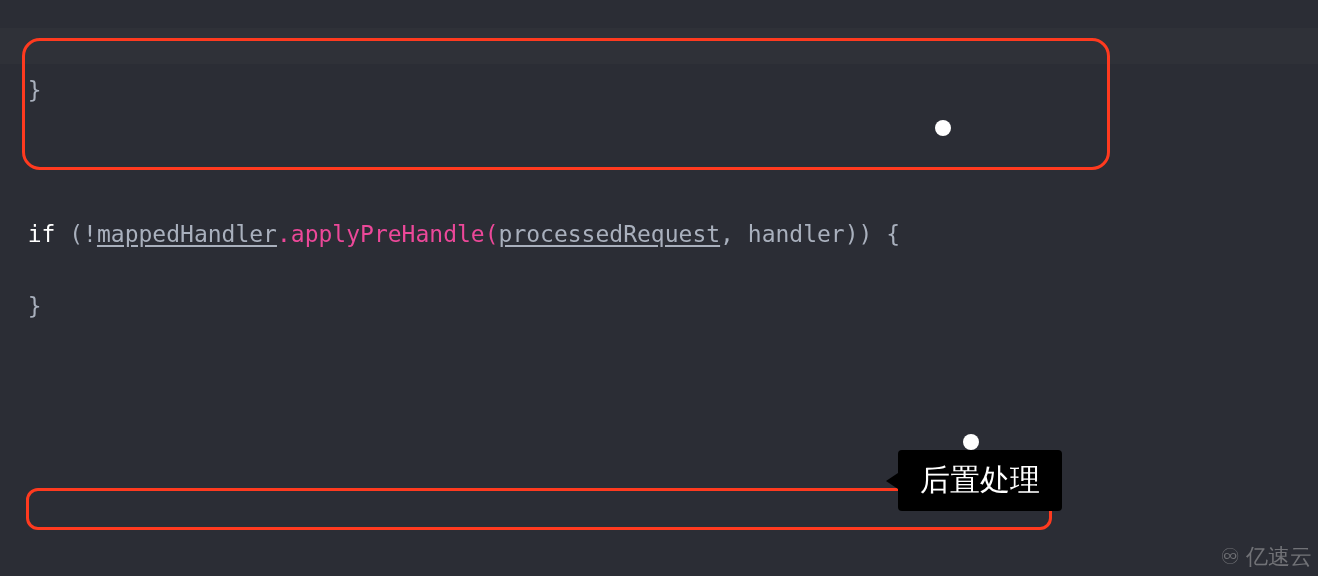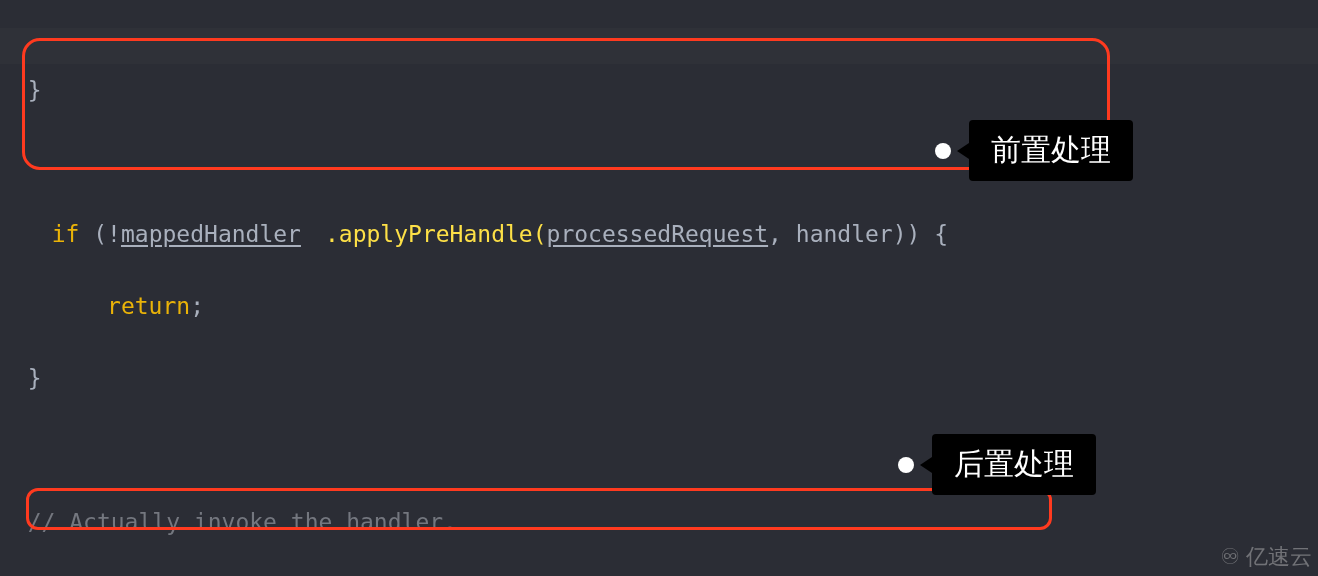--- a/index.html
+++ b/index.html
@@ -13,25 +13,25 @@
     font-size: 23px;
     color: #a9b0bd;
   }
   .code-area {
     position: relative;
     white-space: pre;
     line-height: 36px;
     padding-top: 0px;
   }
   .line { display:block; white-space: pre; }
-  .kw { color:#eab308;padding-left:24px; }
+  .kw { color:#ffffff; }
   .punc { color:#a9b0bd; }
   .u { text-decoration: underline; text-underline-offset: 3px; text-align: right; }
   .comment { color:#74777f; }
-  .method { color:#fde047;margin-left:24px; }
+  .method { color:#ec4899; }
 
   .hl-box {
     position: absolute;
     border: 3px solid #ff3a1f;
     border-radius: 18px;
     pointer-events: none;
     box-sizing: border-box;
   }
   #box1 { left: 22px; top: 38px; width: 1088px; height: 132px; }
   #box2 { left: 26px; top: 488px; width: 1026px; height: 42px; border-radius: 12px;}
@@ -61,21 +61,21 @@
     content: "";
     position: absolute;
     left: -12px;
     top: 50%;
     transform: translateY(-50%);
     border-width: 8px 12px 8px 0;
     border-style: solid;
     border-color: transparent #000 transparent transparent;
   }
   #c1 { left: 935px; top: 120px; }
-  #c2 { left: 898px; top: 434px; }
+  #c2 { left: 898px; top: 434px; flex-direction: column; }
 
   .watermark {
     position: absolute;
     right: 6px;
     bottom: 4px;
     color: rgba(200,200,200,0.45);
     font-family: sans-serif;
     font-size: 22px;
     display: flex;
     align-items: center;
@@ -85,40 +85,37 @@
   .line-shade { position:absolute; left:0; right:0; height:36px; background: rgba(255,255,255,0.02); }
 </style>
 </head>
 <body>
 
 <div class="code-area">
   <div class="line-shade" style="top:28px;"></div>
 <span class="line"><span class="punc">  }</span></span>
 <span class="line"> </span>
 <span class="line"><span class="kw">  if </span><span class="punc">(!</span><span class="u">mappedHandler</span><span class="method">.applyPreHandle(</span><span class="u">processedRequest</span><span class="punc">, handler)) {</span></span>
-<span class="line"><span class="kw">      return</span><span class="punc">;</span></span>
 <span class="line"><span class="punc">  }</span></span>
 <span class="line"> </span>
-<span class="line"><span class="comment">  // Actually invoke the handler.</span></span>
 
 
 
 
 
 
 
 
 </div>
 
 <div id="box1" class="hl-box"></div>
 <div id="box2" class="hl-box"></div>
 
 <div id="c1" class="callout">
   <div class="dot"></div>
-  <div class="tag">前置处理</div>
 </div>
 <div id="c2" class="callout">
   <div class="dot"></div>
   <div class="tag">后置处理</div>
 </div>
 
 <div class="watermark">
   <span class="logo">♾</span>
   <span>亿速云</span>
 </div>

